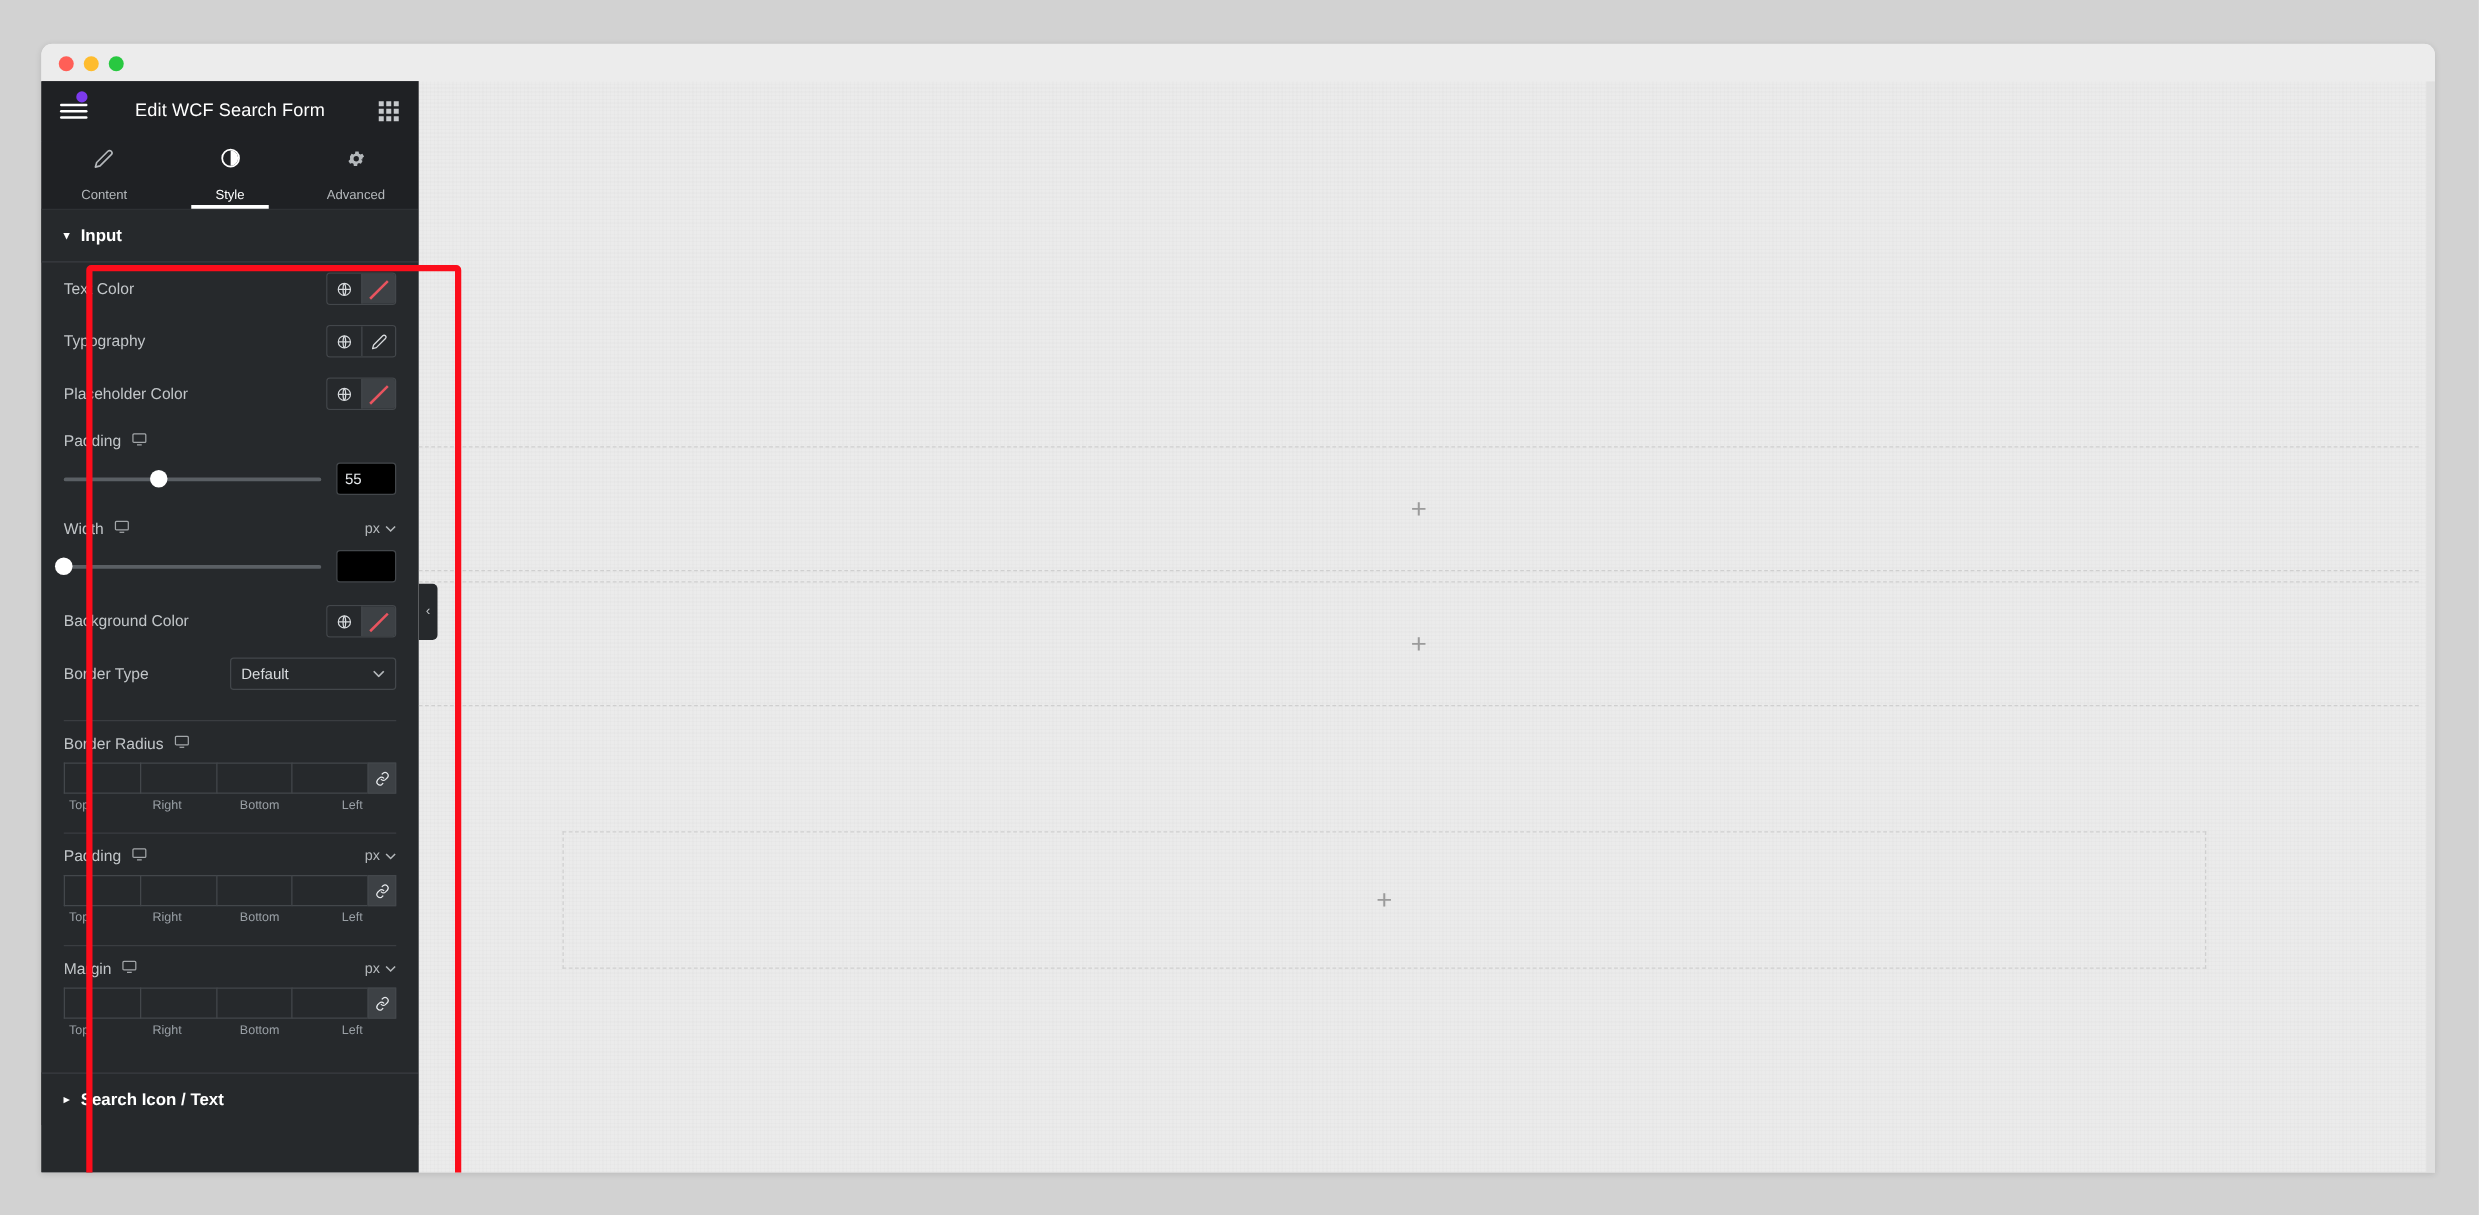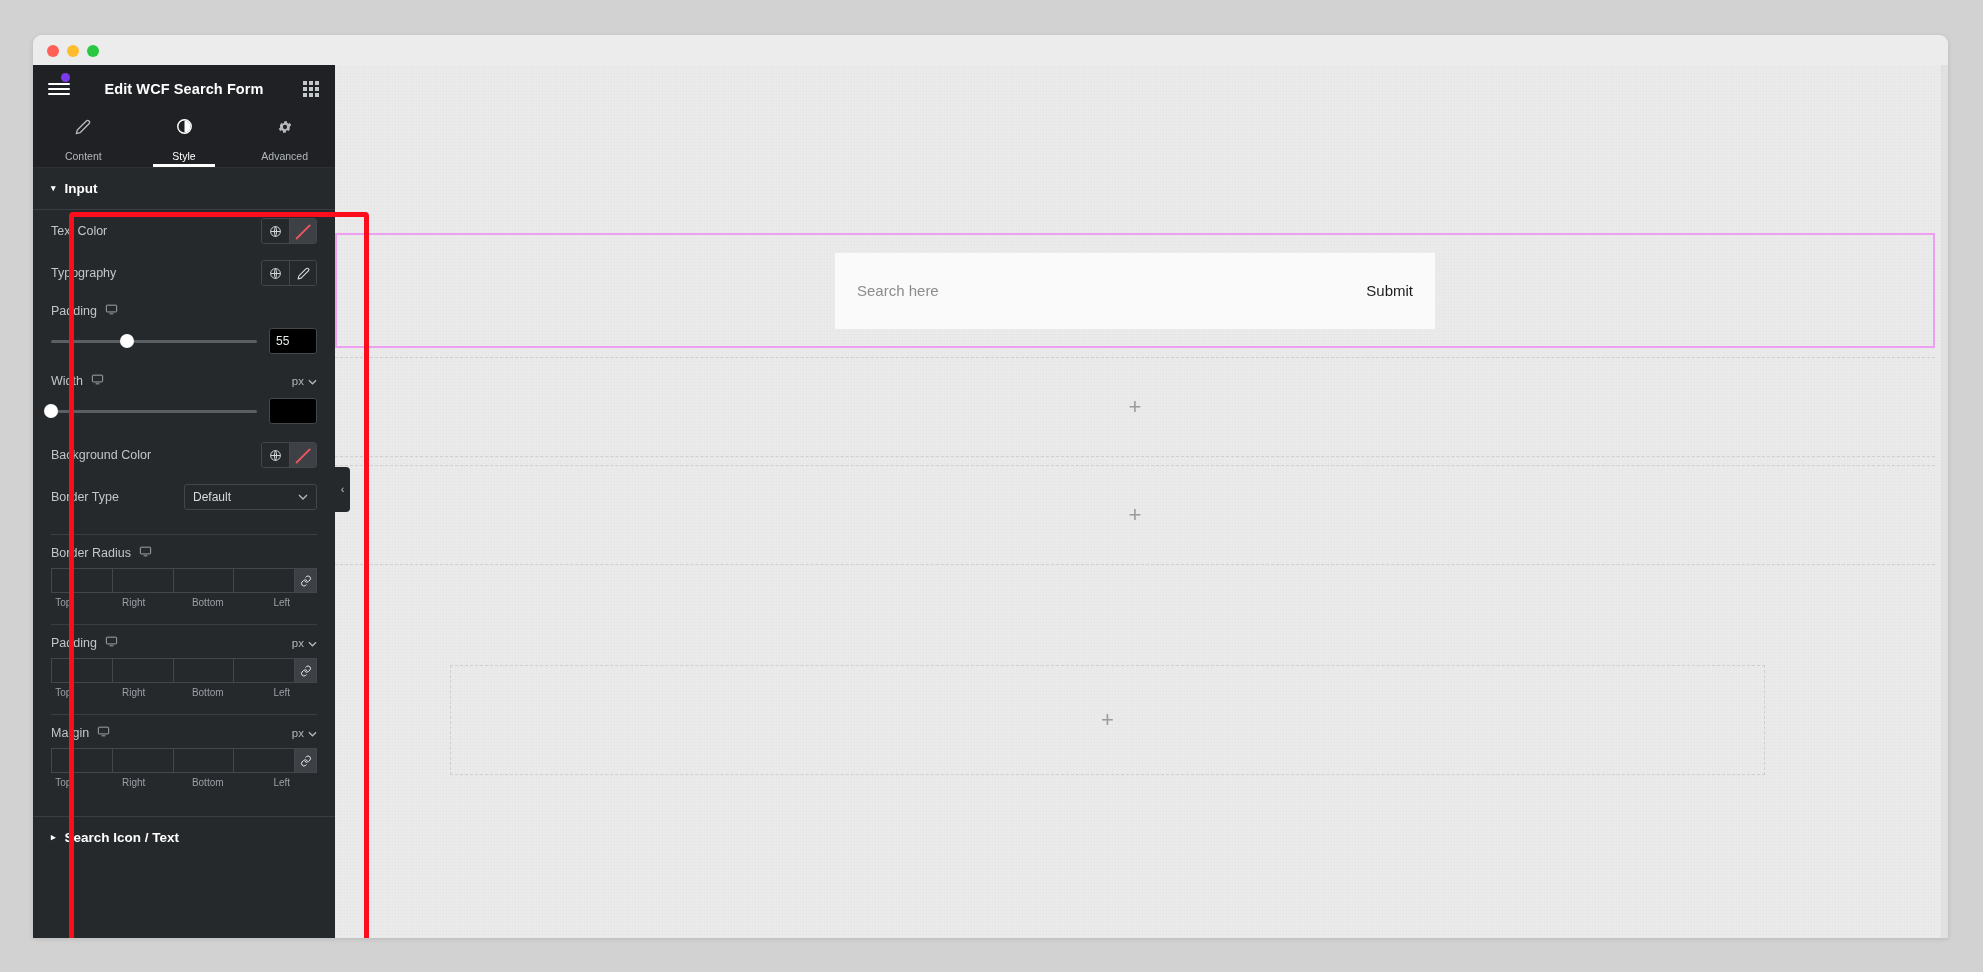--- a/index.html
+++ b/index.html
@@ -56,21 +56,21 @@
     cursor: pointer;
   }
   .hamburger span { display:block; width: 22px; height: 2px; background: #fff; border-radius: 1px; }
   .notif-dot {
     position: absolute; left: 28px; top: 8px;
     width: 9px; height: 9px; border-radius: 50%;
     background: #7c3aed;
   }
   .panel-title {
     width: 100%; text-align: center;
-    color: #ffffff; font-size: 14.5px; font-weight: bold;
+    color: #ffffff; font-size: 14.5px; font-weight: normal;
     letter-spacing: .1px;
   }
   .grid-icon {
     position: absolute; right: 16px; top: 50%;
     transform: translateY(-50%);
     display: grid; grid-template-columns: repeat(3, 4px);
     grid-template-rows: repeat(3, 4px); gap: 2px;
     cursor: pointer;
   }
   .grid-icon i { display: block; width: 4px; height: 4px; background: #c6c9cc; }
@@ -384,20 +384,32 @@
               </svg>
             </span>
             <span class="pencil">
               <svg width="13" height="13" viewBox="0 0 24 24" fill="none" stroke="#d6d9dc" stroke-width="2" stroke-linecap="round" stroke-linejoin="round">
                 <path d="M17 3a2.8 2.8 0 1 1 4 4L7.5 20.5 2 22l1.5-5.5L17 3z"></path>
               </svg>
             </span>
           </span>
         </div>
 
+        <div class="ctl-row">
+          <span class="ctl-label">Placeholder Color</span>
+          <span class="color-ctl">
+            <span class="gbtn">
+              <svg width="13" height="13" viewBox="0 0 24 24" fill="none" stroke="#d6d9dc" stroke-width="1.8">
+                <circle cx="12" cy="12" r="9"></circle>
+                  <path d="M3 12h18M12 3c2.6 3 2.6 15 0 18M12 3c-2.6 3-2.6 15 0 18"></path>
+              </svg>
+            </span>
+            <span class="swatch"></span>
+          </span>
+        </div>
 
         <div class="ctl-row" style="min-height:34px">
           <span class="ctl-label">
             <span>Padding</span>
             <span class="resp-icon">
               <svg width="13" height="13" viewBox="0 0 24 24" fill="none" stroke="#c2c6c9" stroke-width="1.8">
                 <rect x="2.5" y="4" width="19" height="12.5" rx="1.5"></rect>
                   <path d="M8.5 20h7"></path>
               </svg>
             </span>
@@ -583,26 +595,20 @@
         <span>Search Icon / Text</span>
       </div>
 
     </div>
   </div>
 
   <div class="highlight-frame"></div>
 
   <div class="canvas">
 
-    <div class="sec-selected">
-      <div class="search-form">
-        <span class="search-ph">Search here</span>
-        <button class="submit-btn">Submit</button>
-      </div>
-    </div>
 
     <div class="sec-empty sec-a">
       <span class="plus">+</span>
     </div>
 
     <div class="sec-empty sec-b">
       <span class="plus">+</span>
     </div>
 
     <div class="sec-empty boxed sec-c">

